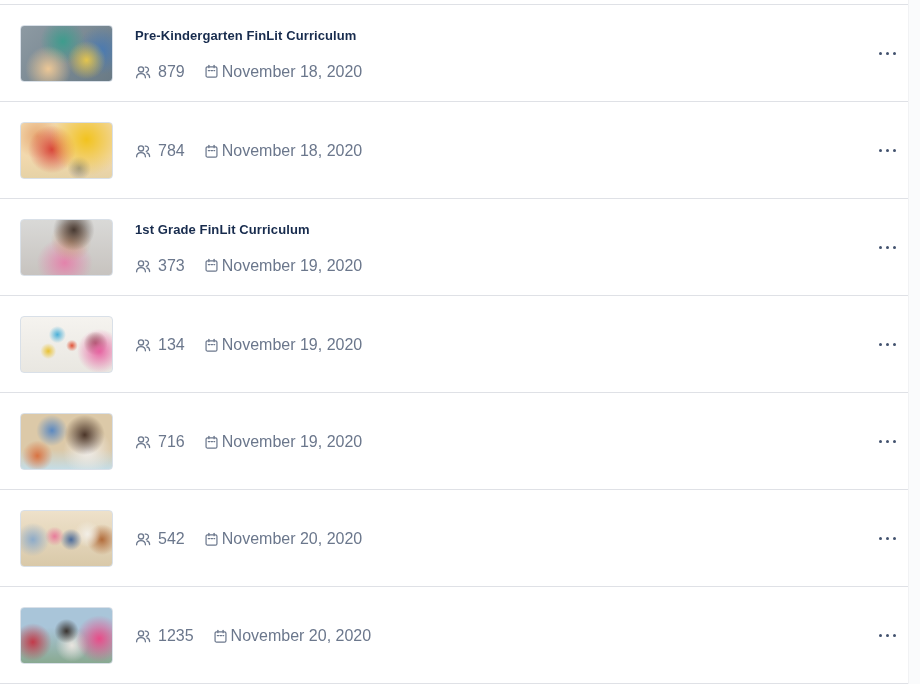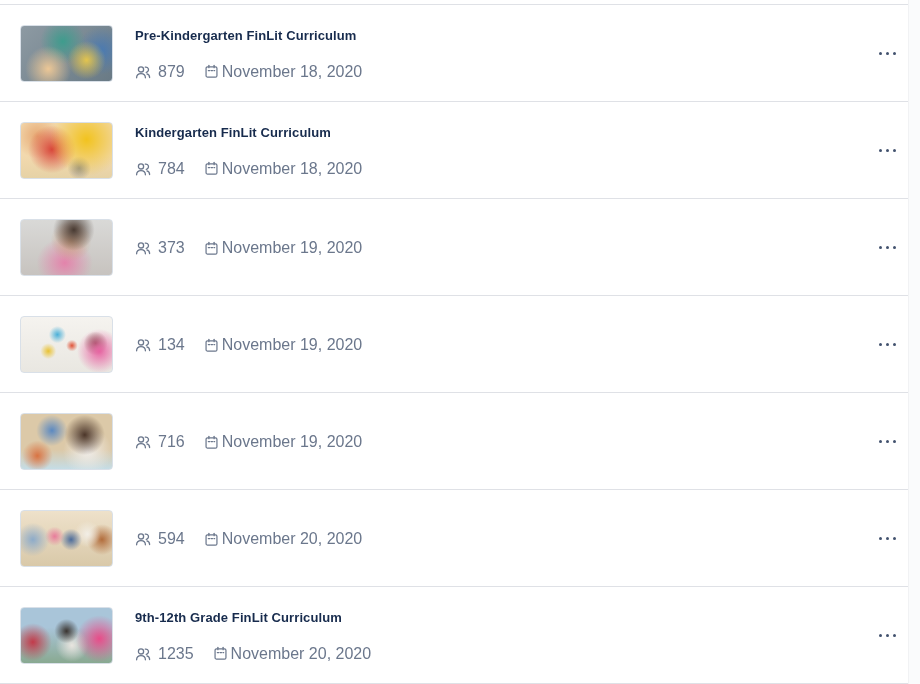--- a/index.html
+++ b/index.html
@@ -103,21 +103,20 @@
       <button class="more">
           <span class="dot"></span>
           <span class="dot"></span>
           <span class="dot"></span>
         </button>
     </div>
 
     <div class="row">
       <div class="thumb thumb-2" aria-label="child in yellow and red stacking coins"></div>
       <div class="content">
-        <div class="title">Kindergarten FinLit Curriculum</div>
         <div class="meta">
           <span class="icon">
             <svg width="16" height="16" viewBox="0 0 16 16" fill="none" stroke="currentColor" stroke-width="1.3" stroke-linecap="round" stroke-linejoin="round">
                 <circle cx="6" cy="5.4" r="2.6"></circle>
                 <path d="M1.6 13.8c0-2.6 2-4.2 4.4-4.2s4.4 1.6 4.4 4.2"></path>
                 <path d="M10.3 3.2a2.6 2.6 0 1 1 1 5.1"></path>
                 <path d="M11.9 9.9c1.7.5 2.7 1.9 2.7 3.7"></path>
               </svg>
           </span>
           <span class="num">784</span>
@@ -135,20 +134,21 @@
       <button class="more">
           <span class="dot"></span>
           <span class="dot"></span>
           <span class="dot"></span>
         </button>
     </div>
 
     <div class="row">
       <div class="thumb thumb-3" aria-label="girl putting a coin into a pink savings jar"></div>
       <div class="content">
+        <div class="title">1st Grade FinLit Curriculum</div>
         <div class="meta">
           <span class="icon">
             <svg width="16" height="16" viewBox="0 0 16 16" fill="none" stroke="currentColor" stroke-width="1.3" stroke-linecap="round" stroke-linejoin="round">
                 <circle cx="6" cy="5.4" r="2.6"></circle>
                 <path d="M1.6 13.8c0-2.6 2-4.2 4.4-4.2s4.4 1.6 4.4 4.2"></path>
                 <path d="M10.3 3.2a2.6 2.6 0 1 1 1 5.1"></path>
                 <path d="M11.9 9.9c1.7.5 2.7 1.9 2.7 3.7"></path>
               </svg>
           </span>
           <span class="num">373</span>
@@ -237,21 +237,21 @@
       <div class="content">
         <div class="meta">
           <span class="icon">
             <svg width="16" height="16" viewBox="0 0 16 16" fill="none" stroke="currentColor" stroke-width="1.3" stroke-linecap="round" stroke-linejoin="round">
                 <circle cx="6" cy="5.4" r="2.6"></circle>
                 <path d="M1.6 13.8c0-2.6 2-4.2 4.4-4.2s4.4 1.6 4.4 4.2"></path>
                 <path d="M10.3 3.2a2.6 2.6 0 1 1 1 5.1"></path>
                 <path d="M11.9 9.9c1.7.5 2.7 1.9 2.7 3.7"></path>
               </svg>
           </span>
-          <span class="num">594</span>
+          <span class="num">542</span>
           <span class="icon cal">
             <svg width="15" height="15" viewBox="0 0 16 16" fill="none" stroke="currentColor" stroke-width="1.3" stroke-linecap="round">
                 <rect x="2.2" y="3" width="11.6" height="11" rx="1.6"></rect>
                 <line x1="5.2" y1="1.4" x2="5.2" y2="4"></line>
                 <line x1="10.8" y1="1.4" x2="10.8" y2="4"></line>
                 <line x1="4.6" y1="7" x2="11.4" y2="7" stroke-dasharray="1.5 1.5"></line>
               </svg>
           </span>
           <span class="date">November 20, 2020</span>
         </div>
@@ -259,21 +259,20 @@
       <button class="more">
           <span class="dot"></span>
           <span class="dot"></span>
           <span class="dot"></span>
         </button>
     </div>
 
     <div class="row">
       <div class="thumb thumb-7" aria-label="group of cheering high school students outdoors"></div>
       <div class="content">
-        <div class="title">9th-12th Grade FinLit Curriculum</div>
         <div class="meta">
           <span class="icon">
             <svg width="16" height="16" viewBox="0 0 16 16" fill="none" stroke="currentColor" stroke-width="1.3" stroke-linecap="round" stroke-linejoin="round">
                 <circle cx="6" cy="5.4" r="2.6"></circle>
                 <path d="M1.6 13.8c0-2.6 2-4.2 4.4-4.2s4.4 1.6 4.4 4.2"></path>
                 <path d="M10.3 3.2a2.6 2.6 0 1 1 1 5.1"></path>
                 <path d="M11.9 9.9c1.7.5 2.7 1.9 2.7 3.7"></path>
               </svg>
           </span>
           <span class="num">1235</span>

